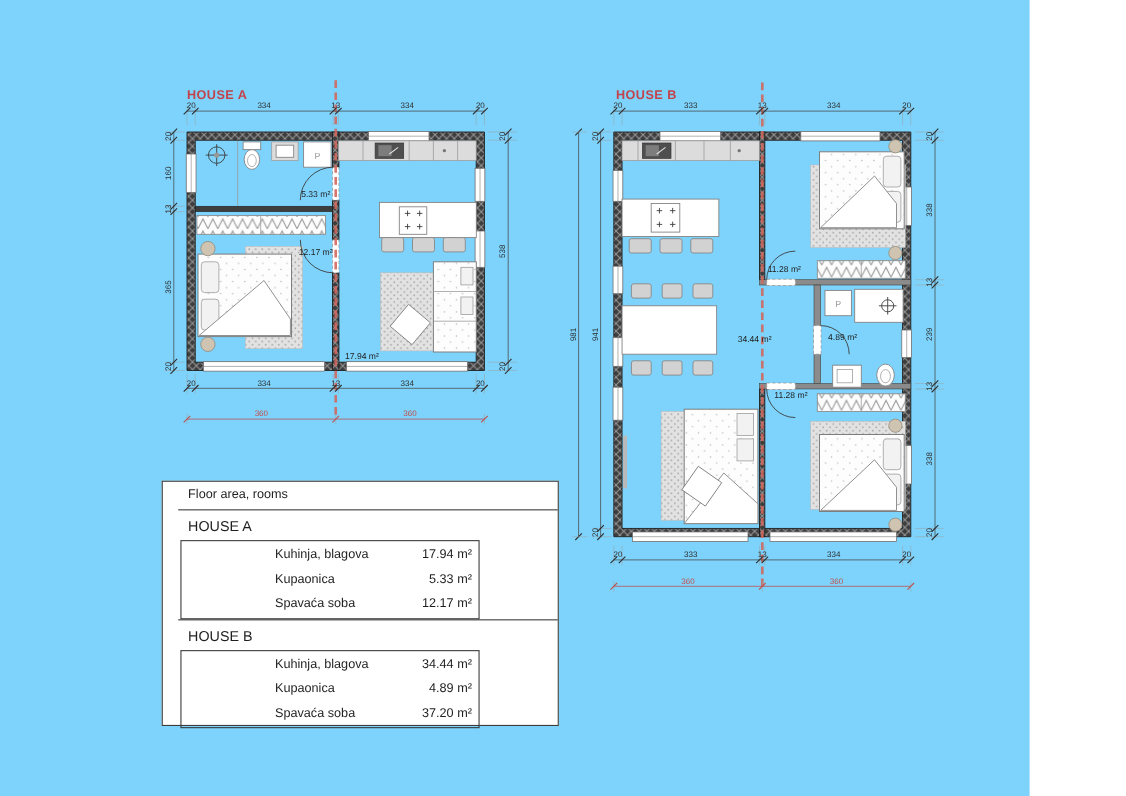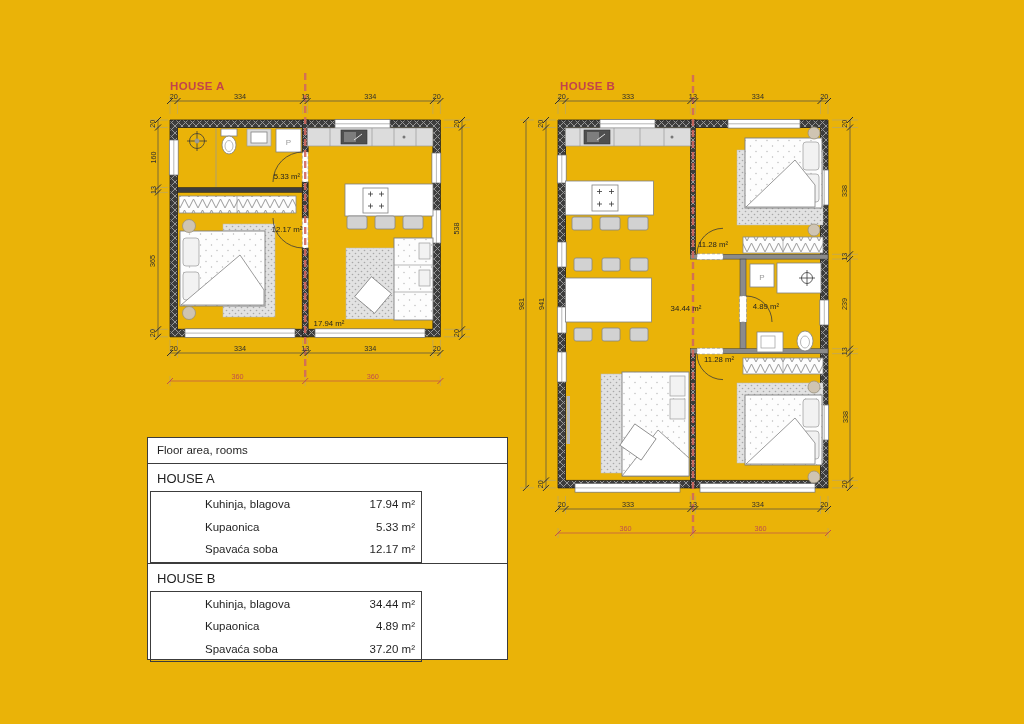--- a/index.html
+++ b/index.html
@@ -1,16 +1,16 @@
 <!DOCTYPE html>
 <html><head>
 <meta charset="utf-8">
 <style>
   html,body{margin:0;padding:0;background:#fff;}
-  #sheet{position:relative;width:1024px;height:724px;background:#eab308;overflow:hidden;
+  #sheet{position:relative;width:936px;height:724px;background:#7dd3fc;overflow:hidden;
          font-family:"Liberation Sans",sans-serif;}
   svg text{font-family:"Liberation Sans",sans-serif;}
   text.dim{font-size:7.3px;fill:#2e2e2e;}
   text.room{font-size:7.8px;fill:#1f1f1f;}
   text.title{font-size:11.5px;font-weight:bold;fill:#c2434b;letter-spacing:.4px;}
   text.plabel{font-size:8px;fill:#9a9a9a;}
   .dimline{stroke:#4a4a4a;stroke-width:.7;fill:none;}
   .guide{stroke:#9f9f9f;stroke-width:.45;fill:none;}
   .slash{stroke:#2e2e2e;stroke-width:1;fill:none;}
   .red .dimline{stroke:#c0504d;}
@@ -25,31 +25,31 @@
   .furn{fill:#fff;stroke:#828282;stroke-width:.8;}
   .furnlt{fill:#dcdcdc;stroke:#9a9a9a;stroke-width:.7;}
   .stool{fill:#d2d2d2;stroke:#868686;stroke-width:.8;}
   .pillow{fill:#f2f2f2;stroke:#9a9a9a;stroke-width:.7;}
   .side{fill:#cfc4b2;stroke:#98907e;stroke-width:.8;}
   .arc{stroke:#3a3a3a;stroke-width:.8;fill:none;}
   .fixline{stroke:#9a9a9a;stroke-width:.7;fill:none;}
   .redline{stroke:#d0685e;stroke-width:2.4;stroke-dasharray:7 4;fill:none;opacity:.9;}
   
   .fa-table{position:absolute;left:147px;top:437px;width:361px;height:223px;
-            border:1.5px solid #3c3c3c;background:#fff;box-sizing:border-box;color:#1f1f1f;}
+            border:1.5px solid #3c3c3c;background:#fff;box-sizing:border-box;color:#1f1f1f;padding-left:14px;}
   .fa-header{height:25px;line-height:25px;padding-left:9px;font-size:11.5px;
              border-bottom:1.5px solid #3c3c3c;}
   .fa-sec{box-sizing:border-box;}
   .fa-sec.first{border-bottom:1.5px solid #3c3c3c;}
   .fa-name{height:27px;line-height:29px;padding-left:9px;font-size:13px;}
   .fa-body{display:flex;align-items:stretch;}
   .fa-box{margin-left:2px;width:272px;border:1px solid #3c3c3c;box-sizing:border-box;
           padding:1px 0 1px 0;}
   .fa-row{display:flex;height:22.5px;line-height:22.5px;font-size:11.5px;}
-  .fa-row .lbl{margin-left:54px;flex:1;text-align:left;}
+  .fa-row .lbl{margin-left:85px;flex:1;text-align:left;}
   .fa-row .val{width:92px;text-align:right;padding-right:6px;}
   .fa-total{flex:1;display:flex;align-items:flex-end;justify-content:flex-end;
             padding:0 5px 4px 0;font-size:15.5px;}
 </style>
 </head>
 <body>
 
 <div id="sheet">
 
 <svg width="1024" height="724" viewBox="0 0 1024 724">

